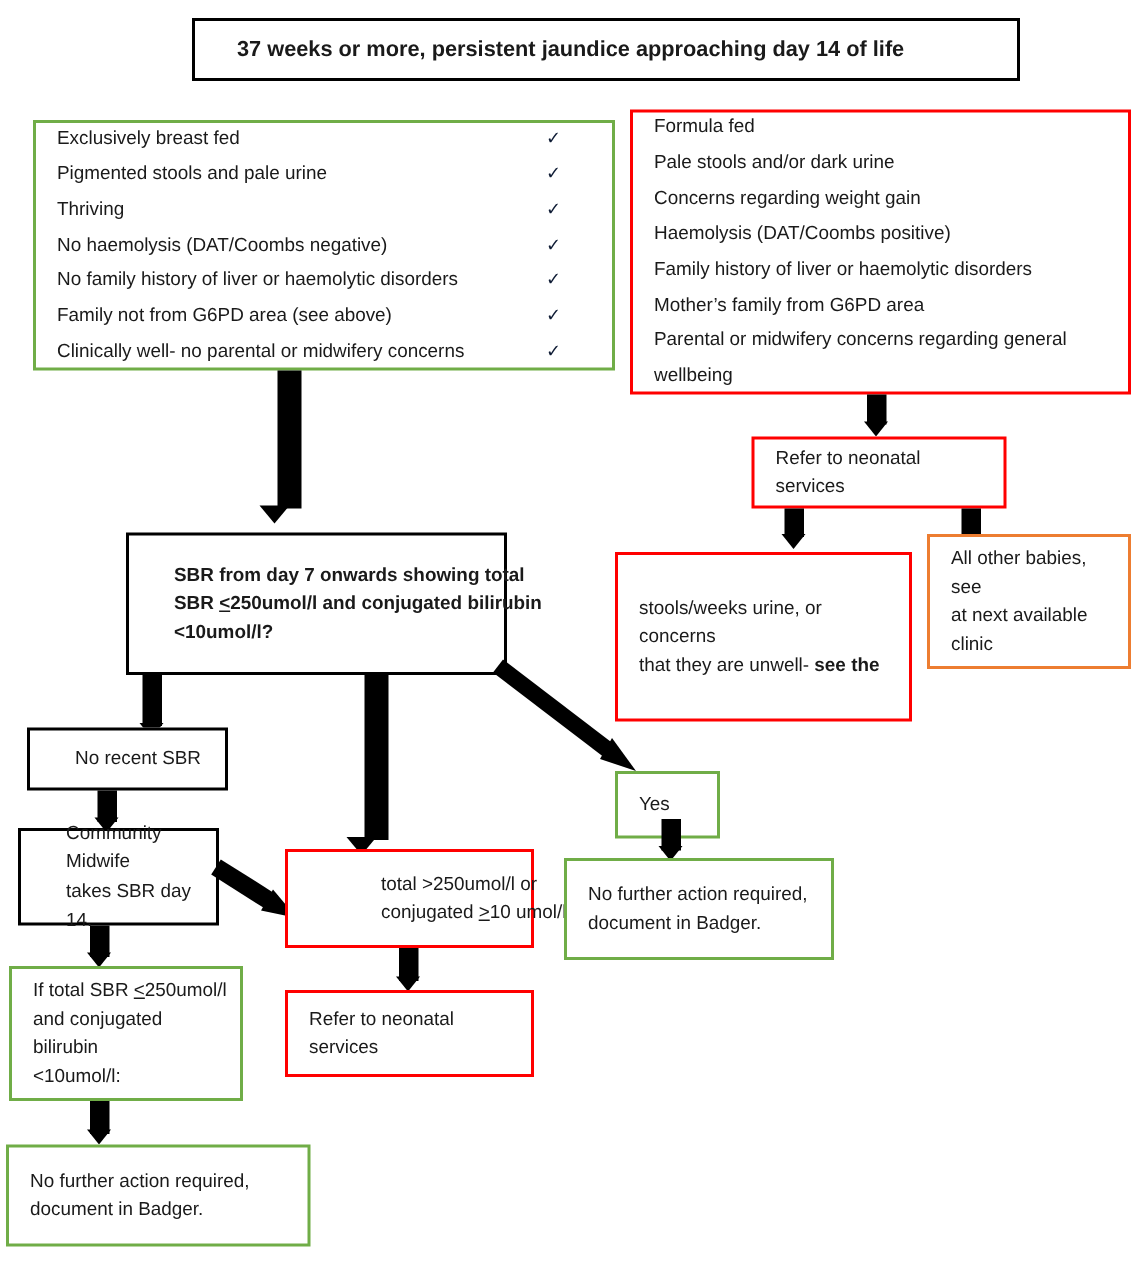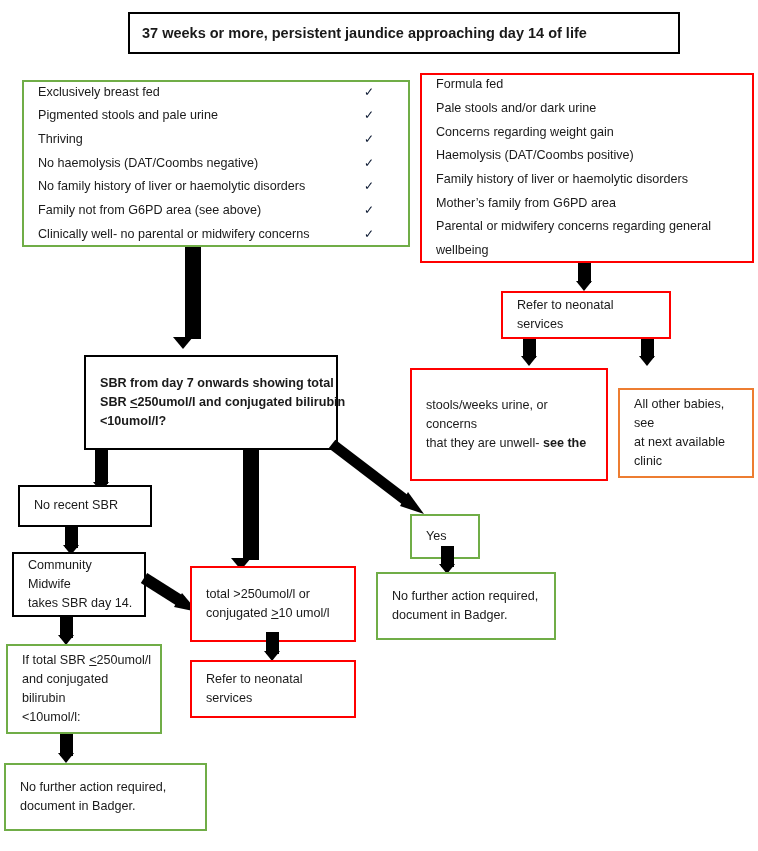--- a/index.html
+++ b/index.html
@@ -23,21 +23,21 @@
     position: absolute;
     box-sizing: border-box;
     background: #ffffff;
     display: flex;
     align-items: center;
   }
   .box .inner {
     width: 100%;
     line-height: 1.52;
   }
-  .b-black { border: 2.5px solid #000000; }
+  .b-black { border: 2.5px solid #000000; padding-left: 16px; }
   .b-green { border: 2.5px solid #70ad47; }
   .b-red   { border: 2.5px solid #ff0000; }
   .b-orange{ border: 2.5px solid #ed7d31; }
 
   .title-box {
     font-weight: bold;
     font-size: 14.5px;
     justify-content: center;
   }
   .title-box .inner { text-align: left; padding-left: 12px; }
@@ -241,21 +241,21 @@
     <div class="arrow-head-down small" style="left:58px; top:753px;"></div>
   </div>
 
   <div class="box b-green" style="left:4px; top:763px; width:203px; height:68px;">
     <div class="inner pad-l">
       <div class="t13">No further action required,</div>
       <div class="t13">document in Badger.</div>
     </div>
   </div>
 
-  <div class="box b-red" style="left:190px; top:566px; width:166px; height:76px;">
+  <div class="box b-red" style="left:190px; top:566px; width:166px; height:66px;padding-left:48px;">
     <div class="inner pad-l">
       <div class="t13">total &gt;250umol/l or</div>
       <div class="t13 nowrap">
         <span>conjugated </span><span style="text-decoration:underline;">&gt;</span><span>10 umol/l</span>
       </div>
     </div>
   </div>
 
   <div>
     <div class="arrow-shaft" style="left:266px; top:632px; width:13px; height:22px;"></div>
@@ -268,21 +268,21 @@
 
   <div class="box b-red" style="left:410px; top:368px; width:198px; height:113px;">
     <div class="inner pad-l">
       <div class="t13">stools/weeks urine, or concerns</div>
       <div class="t13">
         <span>that they are unwell- </span><span style="font-weight:bold;">see the</span>
       </div>
     </div>
   </div>
 
-  <div class="box b-orange" style="left:618px; top:388px; width:136px; height:90px;">
+  <div class="box b-orange" style="left:618px; top:356px; width:136px; height:90px;">
     <div class="inner pad-l">
       <div class="t13">All other babies, see</div>
       <div class="t13">at next available</div>
       <div class="t13">clinic</div>
     </div>
   </div>
 
   <div class="box b-green" style="left:410px; top:514px; width:70px; height:45px;">
     <div class="inner pad-l t13">Yes</div>
   </div>

